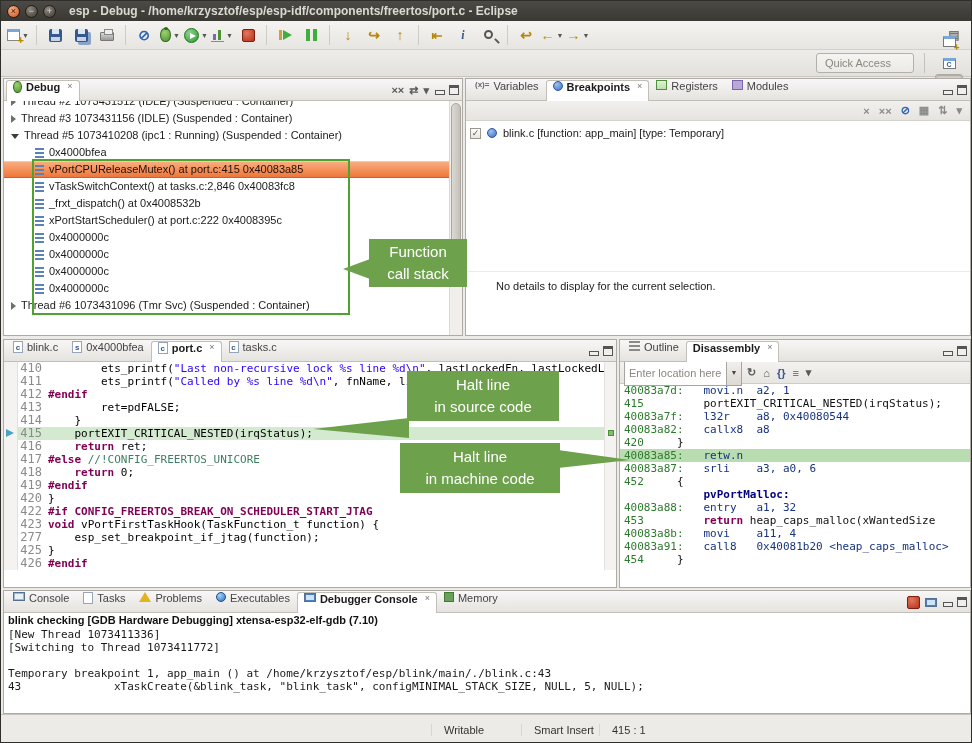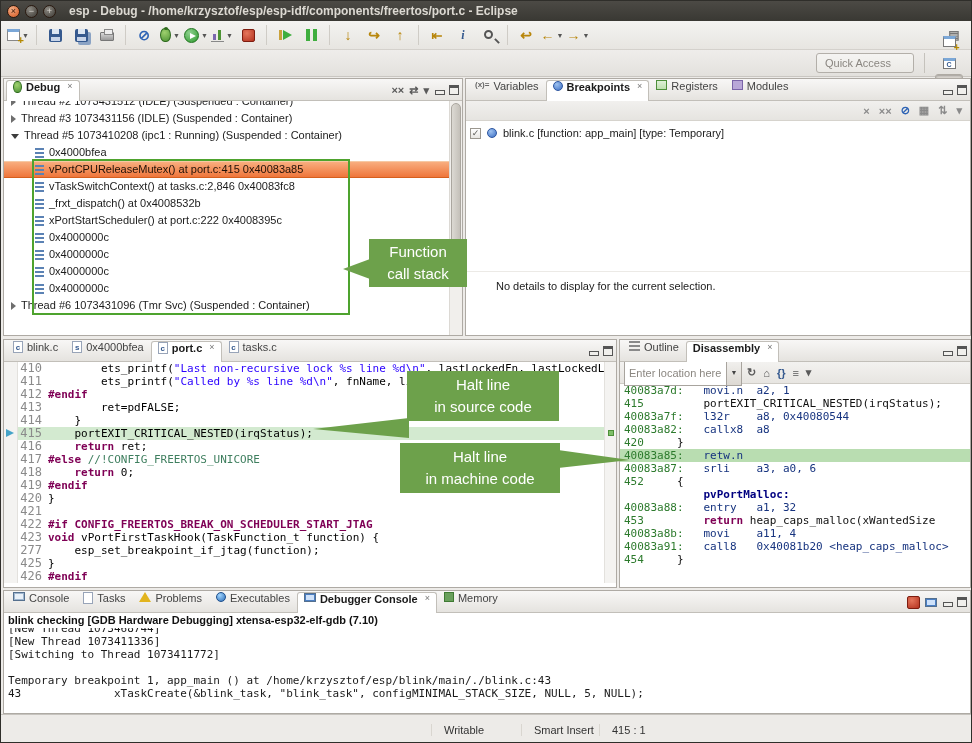--- a/index.html
+++ b/index.html
@@ -435,21 +435,20 @@
         <div class="erow"><span class="eruler"></span><span class="enum">411</span><span class="ecode"><span>        ets_printf(</span><span class="str">"Called by %s line %d\n"</span><span>, fnName, line);</span></span><span class="oruler"></span></div>
         <div class="erow"><span class="eruler"></span><span class="enum">412</span><span class="ecode"><span class="pp">#endif</span></span><span class="oruler"></span></div>
         <div class="erow"><span class="eruler"></span><span class="enum">413</span><span class="ecode"><span>        ret=pdFALSE;</span></span><span class="oruler"></span></div>
         <div class="erow"><span class="eruler"></span><span class="enum">414</span><span class="ecode"><span>    }</span></span><span class="oruler"></span></div>
         <div class="erow halt"><span class="eruler"><span class="ip-arrow"></span></span><span class="enum">415</span><span class="ecode"><span>    portEXIT_CRITICAL_NESTED(irqStatus);</span></span><span class="oruler"><span class="omark" style="top: 3px;"></span></span></div>
         <div class="erow"><span class="eruler"></span><span class="enum">416</span><span class="ecode"><span>    </span><span class="kw">return</span><span> ret;</span></span><span class="oruler"></span></div>
         <div class="erow"><span class="eruler"></span><span class="enum">417</span><span class="ecode"><span class="pp">#else </span><span class="cmt">//!CONFIG_FREERTOS_UNICORE</span></span><span class="oruler"></span></div>
         <div class="erow"><span class="eruler"></span><span class="enum">418</span><span class="ecode"><span>    </span><span class="kw">return</span><span> 0;</span></span><span class="oruler"></span></div>
         <div class="erow"><span class="eruler"></span><span class="enum">419</span><span class="ecode"><span class="pp">#endif</span></span><span class="oruler"></span></div>
         <div class="erow"><span class="eruler"></span><span class="enum">420</span><span class="ecode"><span>}</span></span><span class="oruler"></span></div>
-        <div class="erow"><span class="eruler"></span><span class="enum">421</span><span class="ecode"></span><span class="oruler"></span></div>
         <div class="erow"><span class="eruler"></span><span class="enum">422</span><span class="ecode"><span class="pp">#if CONFIG_FREERTOS_BREAK_ON_SCHEDULER_START_JTAG</span></span><span class="oruler"></span></div>
         <div class="erow"><span class="eruler"></span><span class="enum">423</span><span class="ecode"><span class="kw">void</span><span> vPortFirstTaskHook(TaskFunction_t function) {</span></span><span class="oruler"></span></div>
         <div class="erow"><span class="eruler"></span><span class="enum">277</span><span class="ecode"><span>    esp_set_breakpoint_if_jtag(function);</span></span><span class="oruler"></span></div>
         <div class="erow"><span class="eruler"></span><span class="enum">425</span><span class="ecode"><span>}</span></span><span class="oruler"></span></div>
         <div class="erow"><span class="eruler"></span><span class="enum">426</span><span class="ecode"><span class="pp">#endif</span></span><span class="oruler"></span></div>
       </div>
   </div>
 
   <div id="disasm-panel" class="panel">
     <div class="viewbar">
@@ -542,21 +541,20 @@
           <span class="hic">
             <span class="winmin"></span>
           </span>
           <span class="hic">
             <span class="winmax"></span>
           </span>
         </div>
     </div>
     <div id="console-label">blink checking [GDB Hardware Debugging] xtensa-esp32-elf-gdb (7.10)</div>
     <div id="console-body">
-        <div class="crow clip">[New Thread 1073468744]</div>
         <div class="crow">[New Thread 1073411336]</div>
         <div class="crow">[Switching to Thread 1073411772]</div>
         <div class="crow"></div>
         <div class="crow">Temporary breakpoint 1, app_main () at /home/krzysztof/esp/blink/main/./blink.c:43</div>
         <div class="crow">43              xTaskCreate(&amp;blink_task, "blink_task", configMINIMAL_STACK_SIZE, NULL, 5, NULL);</div>
       </div>
   </div>
 
   <div id="co-stack" class="callout">
     <div>Function</div>

